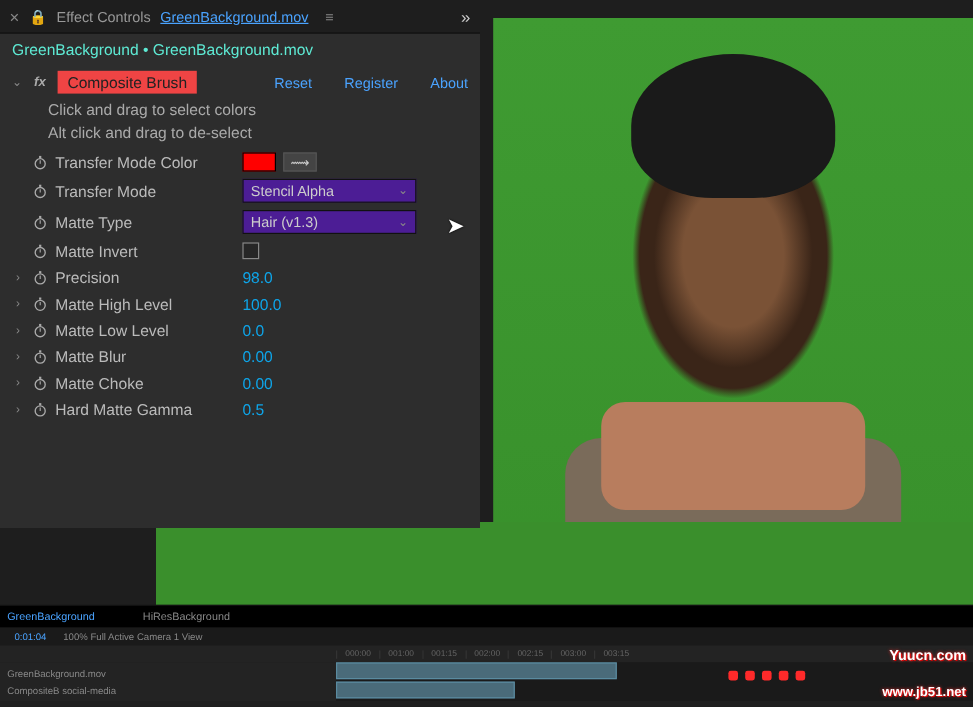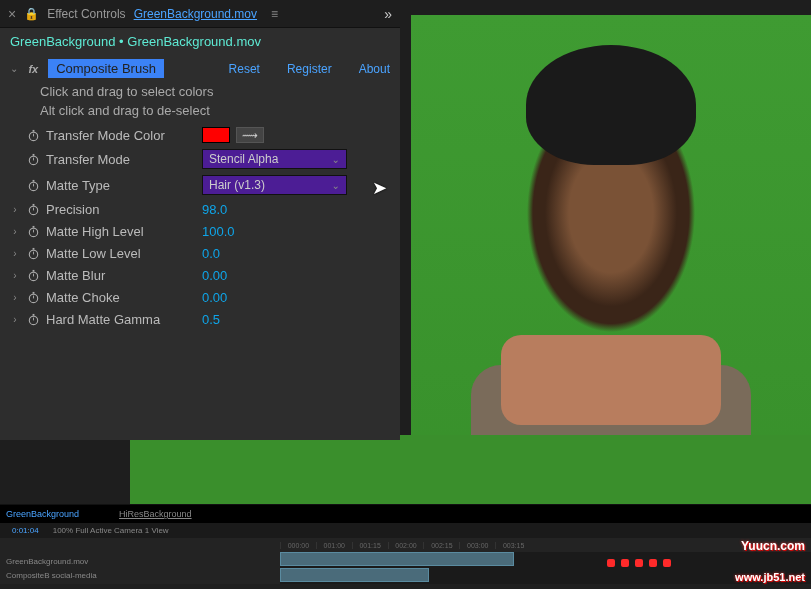--- a/index.html
+++ b/index.html
@@ -20,21 +20,21 @@
     .tab-title { color: #999; }
     .tab-active { color: #4aa3ff; text-decoration: underline; }
     .menu-icon { color: #888; margin-left: 6px; }
     .more-arrows { color: #ccc; margin-left: auto; font-size: 14px; }
 
     .breadcrumb { padding: 6px 10px; color: #5eead4; font-size: 13px; }
 
     .effect-header { display: flex; align-items: center; padding: 4px 10px; gap: 6px; }
     .effect-toggle { color: #888; font-size: 10px; }
     .fx-badge { font-style: italic; padding: 1px 4px; color: #aaa; font-size: 11px; font-weight: bold; }
-    .effect-name-box { background: #3b82f6; color: #222; padding: 2px 8px; font-weight: 500; font-size: 13px; }
+    .effect-name-box { background: #ef4444; color: #222; padding: 2px 8px; font-weight: 500; font-size: 13px; }
     .effect-links { margin-left: auto; display: flex; gap: 27px; }
     .link-blue { color: #4aa3ff; font-size: 12px; cursor: pointer; }
 
     .hint { padding: 2px 10px 2px 40px; color: #aaa; font-size: 13px; }
 
     .prop-list { padding: 4px 0; }
     .prop-row { display: flex; align-items: center; padding: 3px 10px; gap: 6px; min-height: 22px; }
     .expand-caret { width: 10px; color: #888; font-size: 10px; text-align: center; }
     .expand-empty { width: 10px; }
     .stopwatch { width: 14px; height: 14px; display: flex; align-items: center; justify-content: center; }
@@ -50,21 +50,21 @@
     .select-ctrl { width: 145px; background: #4c1d95; border: 1px solid #111; color: #ccc; padding: 2px 6px; display: flex; justify-content: space-between; align-items: center; font-size: 12px; }
     .select-caret { color: #888; font-size: 10px; }
 
     .checkbox-ctrl { width: 14px; height: 14px; border: 1px solid #888; background: #262626; }
 
     .cursor-arrow { position: absolute; left: 372px; top: 177px; font-size: 18px; color: #fff; filter: drop-shadow(0 0 1px #000); pointer-events: none; }
 
     .timeline-area { position: absolute; left: 0; bottom: 0; width: 811px; height: 85px; background: #1f1f1f; border-top: 1px solid #111; font-size: 9px; color: #888; }
     .tl-tabs { display: flex; height: 18px; background: #000000; align-items: center; padding: 0 6px; gap: 40px; }
     .tl-tab { color: #4aa3ff; font-size: 9px; }
-    .tl-tab.inactive { color: #888; text-decoration: underline; }
+    .tl-tab.inactive { color: #888; }
     .tl-controls { display: flex; align-items: center; height: 15px; padding: 0 6px; gap: 8px; background: #1a1a1a; font-size: 8px; color: #888; }
     .tl-timecode { color: #4aa3ff; padding: 0 6px; }
     .tl-ruler { display: flex; height: 14px; background: #232323; padding: 0 280px 0 0; align-items: center; position: relative; }
     .tl-ruler-left { width: 280px; }
     .tl-tick { flex: 1; color: #666; font-size: 7px; text-align: center; border-left: 1px solid #333; }
     .tl-tracks { display: flex; height: 32px; }
     .tl-tracks-left { width: 280px; background: #232323; font-size: 8px; color: #888; padding: 2px 6px; }
     .tl-track-row { height: 14px; display: flex; align-items: center; gap: 6px; }
     .tl-tracks-right { flex: 1; background: #1a1a1a; position: relative; }
     .tl-clip { position: absolute; left: 0; top: 0; width: 44%; height: 14px; background: #4a6b7a; border: 1px solid #5a8ba0; }
@@ -160,20 +160,34 @@
         </span>
       <span class="prop-name">Matte Type</span>
       <span class="prop-value-area">
         <span class="select-ctrl">
           <span>Hair (v1.3)</span>
           <span class="select-caret">⌄</span>
         </span>
       </span>
     </div>
 
+    <div class="prop-row">
+      <span class="expand-empty"></span>
+      <span class="stopwatch">
+          <svg viewBox="0 0 14 14">
+            <circle cx="7" cy="8" r="4.5" fill="none" stroke="#aaa" stroke-width="1.2"></circle>
+            <rect x="6" y="1" width="2" height="2" fill="#aaa"></rect>
+            <line x1="7" y1="8" x2="7" y2="5" stroke="#aaa" stroke-width="1"></line>
+          </svg>
+        </span>
+      <span class="prop-name">Matte Invert</span>
+      <span class="prop-value-area">
+        <span class="checkbox-ctrl"></span>
+      </span>
+    </div>
 
     <div class="prop-row">
       <span class="expand-caret">›</span>
       <span class="stopwatch">
           <svg viewBox="0 0 14 14">
             <circle cx="7" cy="8" r="4.5" fill="none" stroke="#aaa" stroke-width="1.2"></circle>
             <rect x="6" y="1" width="2" height="2" fill="#aaa"></rect>
             <line x1="7" y1="8" x2="7" y2="5" stroke="#aaa" stroke-width="1"></line>
           </svg>
         </span>

